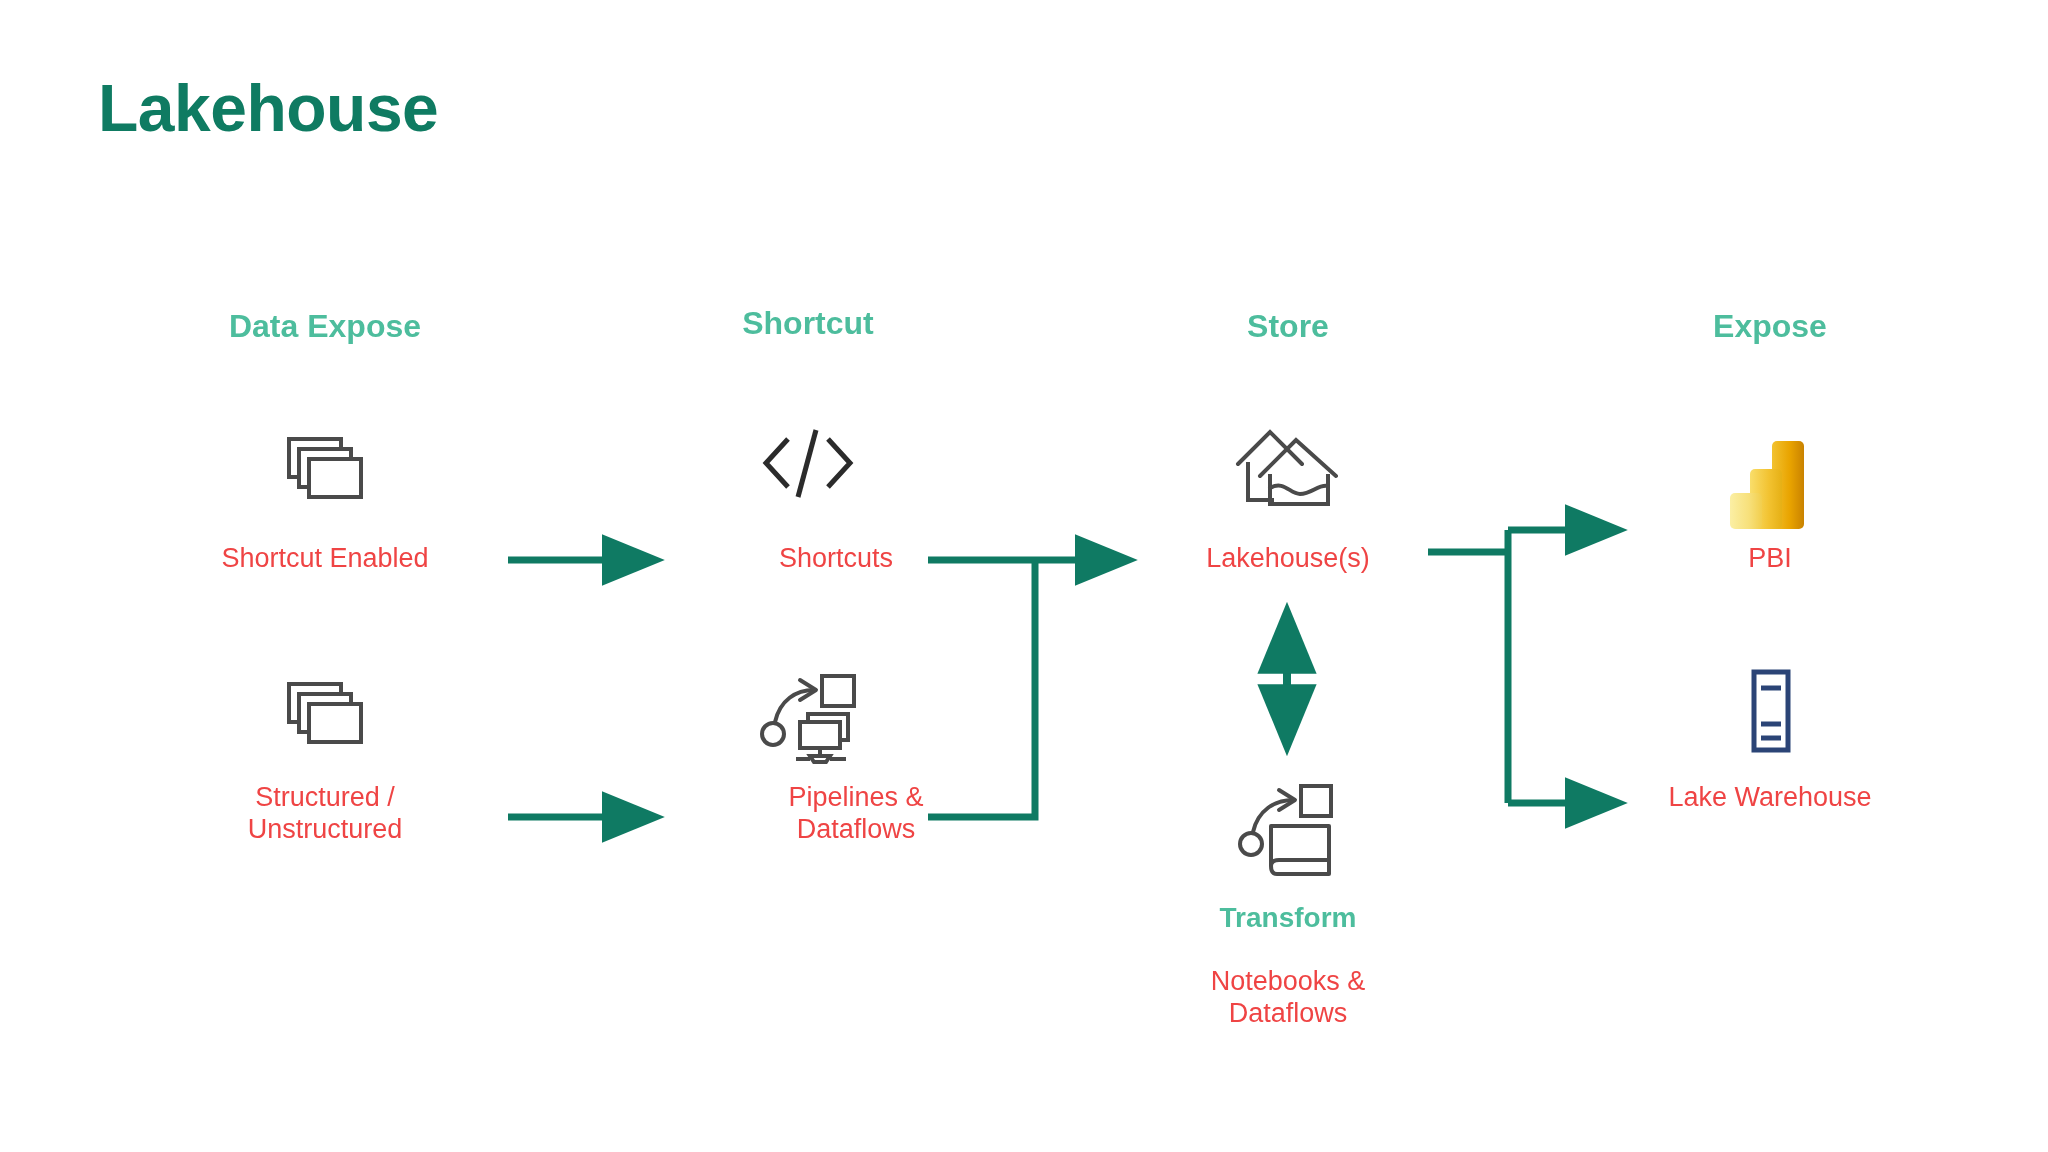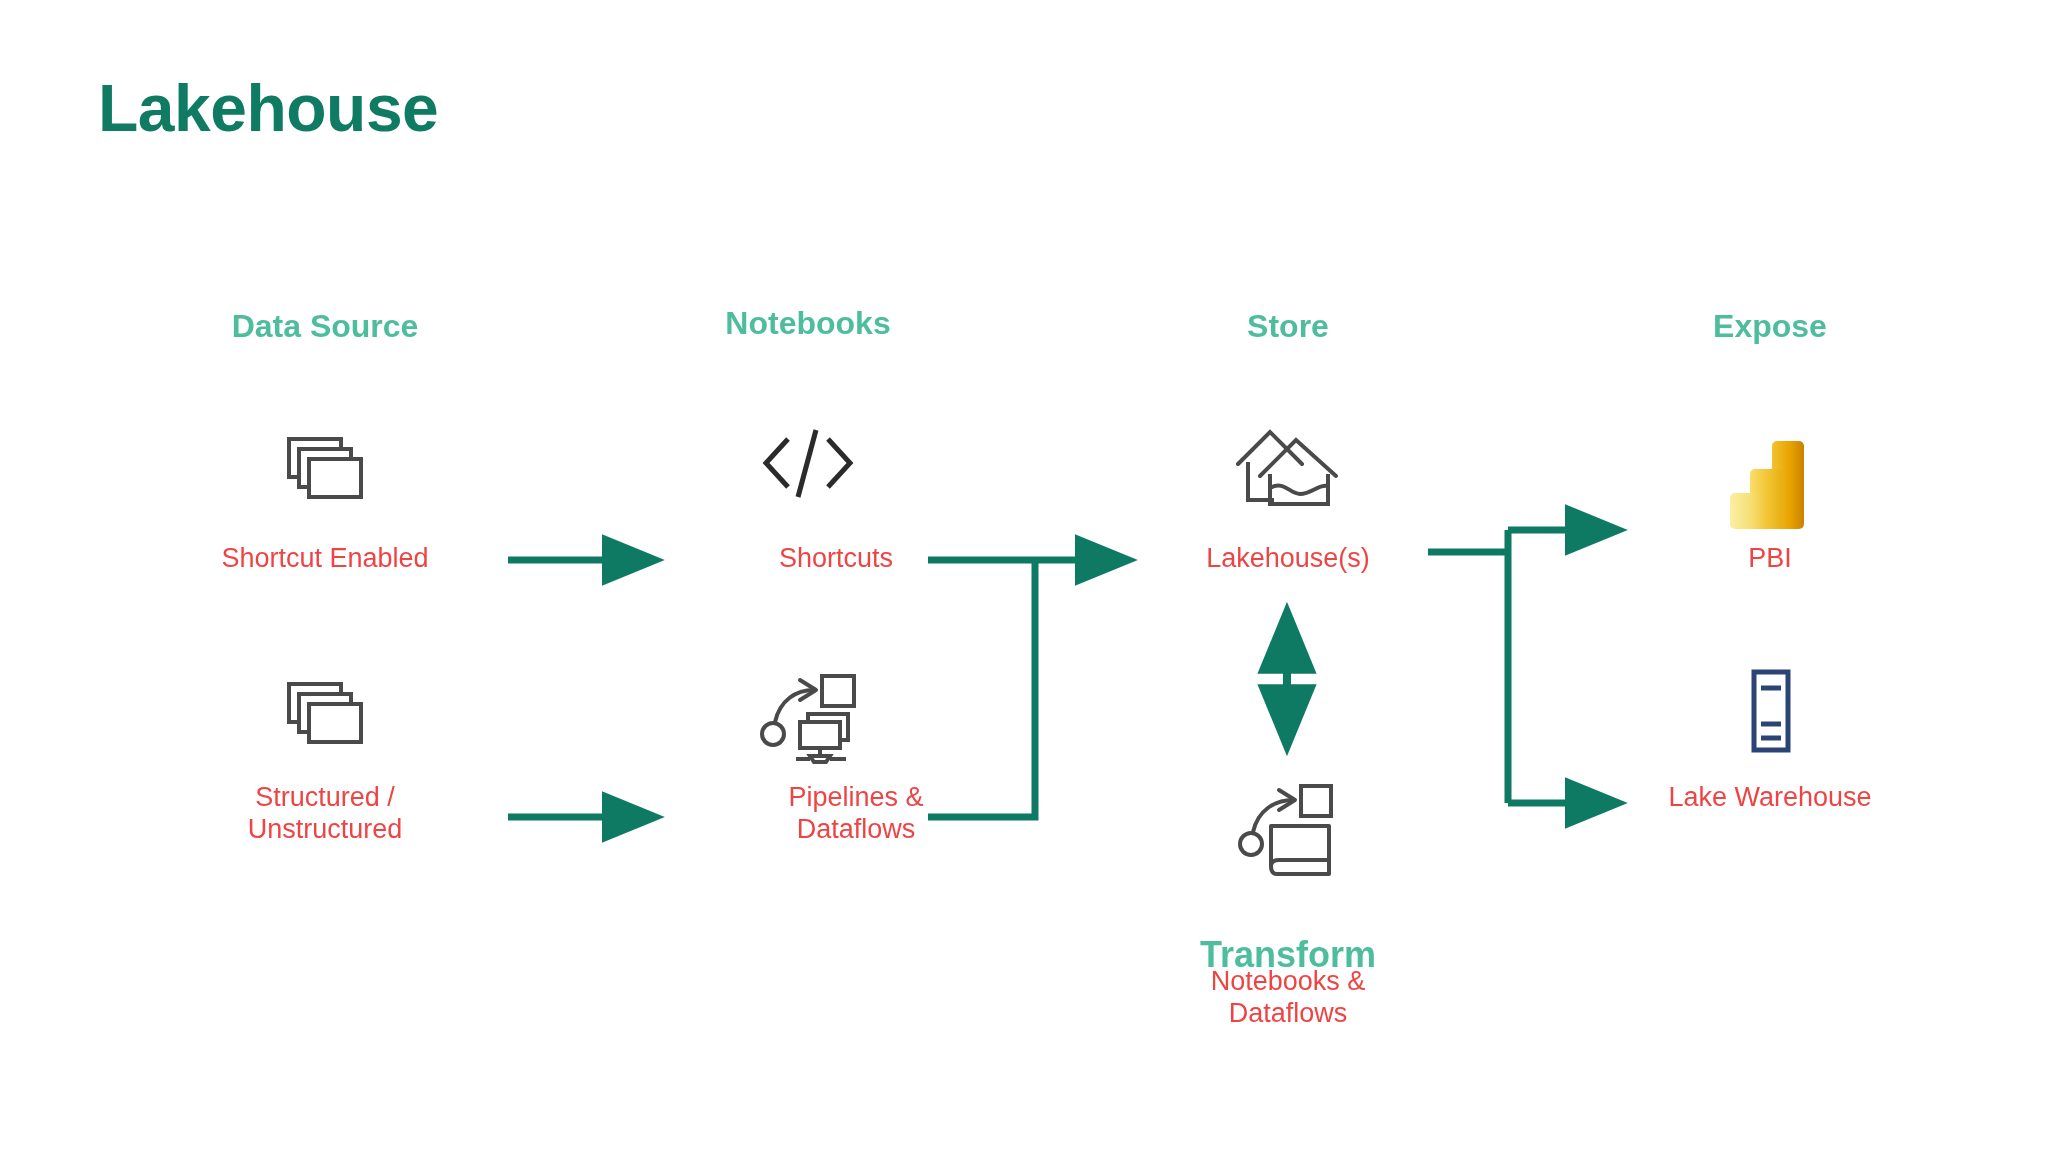--- a/index.html
+++ b/index.html
@@ -56,27 +56,26 @@
     font-weight: 400;
     color: #ef4444;
     text-align: center;
     transform: translateX(-50%);
     line-height: 1.18;
     white-space: pre-line;
   }
 
   .section-label {
     position: absolute;
-    font-size: 36px;
+    font-size: 28px;
     font-weight: 700;
     color: #4DBD9D;
     text-align: center;
     transform: translateX(-50%);
     white-space: nowrap;
-    margin-top: 32px;
   }
 
   
   .icon-box {
     position: absolute;
     transform: translate(-50%, -50%);
     display: block;
     line-height: 0;
   }
 
@@ -89,23 +88,23 @@
     pointer-events: none;
   }
 </style>
 </head>
 <body>
 
 <div id="canvas">
 
   <div class="page-title">Lakehouse</div>
 
-  <div class="col-header" style="left:325px; top:308px;">Data Source</div>
-
-  <div class="col-header" style="left:808px; top:305px;">Notebooks</div>
+  <div class="col-header" style="left:325px; top:308px;">Data Expose</div>
+
+  <div class="col-header" style="left:808px; top:305px;">Shortcut</div>
 
   <div class="col-header" style="left:1288px; top:308px;">Store</div>
 
   <div class="col-header" style="left:1770px; top:308px;">Expose</div>
 
   <svg class="svg-layer" viewBox="0 0 2048 1152">
     <defs>
       <marker id="arrowhead" markerWidth="9" markerHeight="8" refX="7.6" refY="4" orient="auto" markerUnits="strokeWidth">
         <path d="M0,0.3 L9,4 L0,7.7 Z" fill="#0F7A63"></path>
       </marker>

